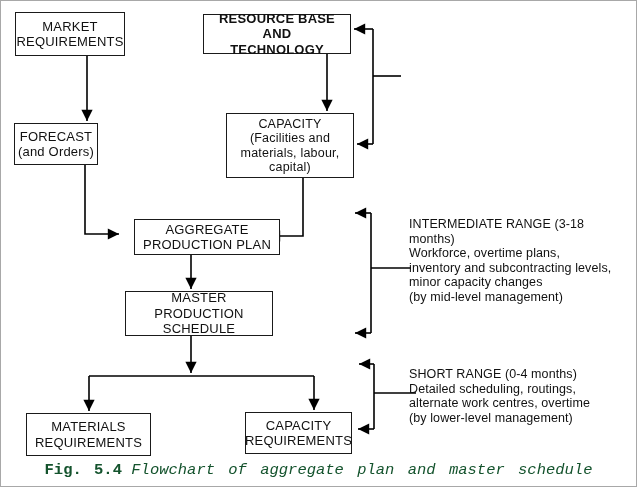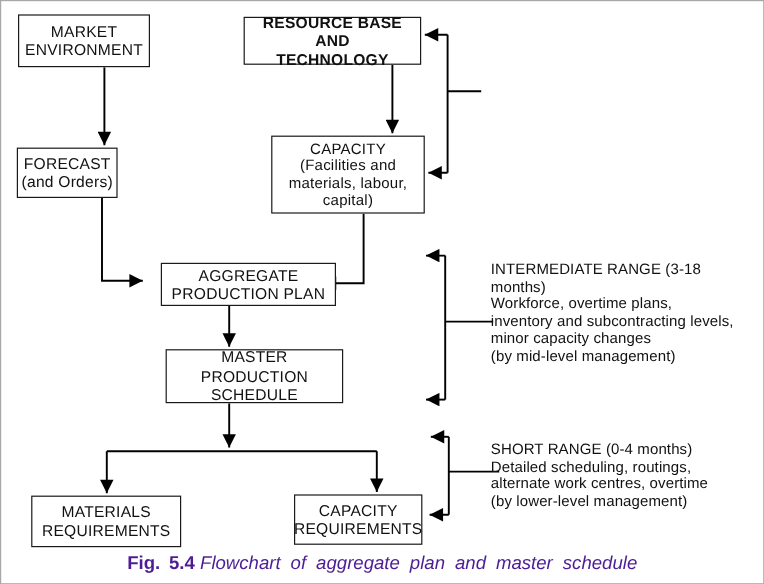--- a/index.html
+++ b/index.html
@@ -44,34 +44,34 @@
     left: 0; top: 0;
     width: 637px; height: 487px;
     z-index: 1;
   }
   #caption {
     position: absolute;
     left: 0;
     top: 460px;
     width: 100%;
     text-align: center;
-    font-family: Liberation Sans, sans-serif;
+    font-family: Liberation Mono, monospace;
     font-size: 15.5px;
-    color: #4c1d95;
+    color: #14532d;
   }
   #caption .cap-label { font-weight: bold; word-spacing: 3px; }
   #caption .cap-text  { font-style: italic; word-spacing: 4px; }
 
   
   #box-market       { left: 14px;  top: 11px;  width: 110px; height: 44px; }
   #box-resource     { left: 202px; top: 13px;  width: 148px; height: 40px; font-weight: bold; }
   #box-forecast     { left: 13px;  top: 122px; width: 84px; height: 42px; }
   #box-capacity     { left: 225px; top: 112px; width: 128px; height: 65px; }
   #box-aggregate    { left: 120px; top: 218px; width: 146px; height: 36px; margin-left: 13px; }
-  #box-master       { left: 137px; top: 290px; width: 148px; height: 45px; text-align: center; }
+  #box-master       { left: 124px; top: 290px; width: 148px; height: 45px; text-align: center; }
   #box-materials-req{ left: 25px;  top: 412px; width: 125px; height: 43px; }
   #box-capacity-req { left: 244px; top: 411px; width: 107px; height: 42px; }
 
   #annotation-long-range   { top: 27px;  }
   #annotation-intermediate { top: 216px; }
   #annotation-short-range  { top: 366px; }
 </style>
 </head>
 <body>
 
@@ -120,21 +120,21 @@
       <g>
         <path d="M373,363 L373,428"></path>
         <path d="M373,363 L358,363" marker-end="url(#arr)"></path>
         <path d="M373,428 L357,428" marker-end="url(#arr)"></path>
         <path d="M373,392 L415,392"></path>
       </g>
     </g>
   </svg>
 
   <div id="box-market" class="box">MARKET
-ENVIRONMENT</div>
+REQUIREMENTS</div>
 
   <div id="box-resource" class="box">RESOURCE BASE AND
 TECHNOLOGY</div>
 
   <div id="box-forecast" class="box">FORECAST
 (and Orders)</div>
 
   <div id="box-capacity" class="box small">CAPACITY
 (Facilities and
 materials, labour,

